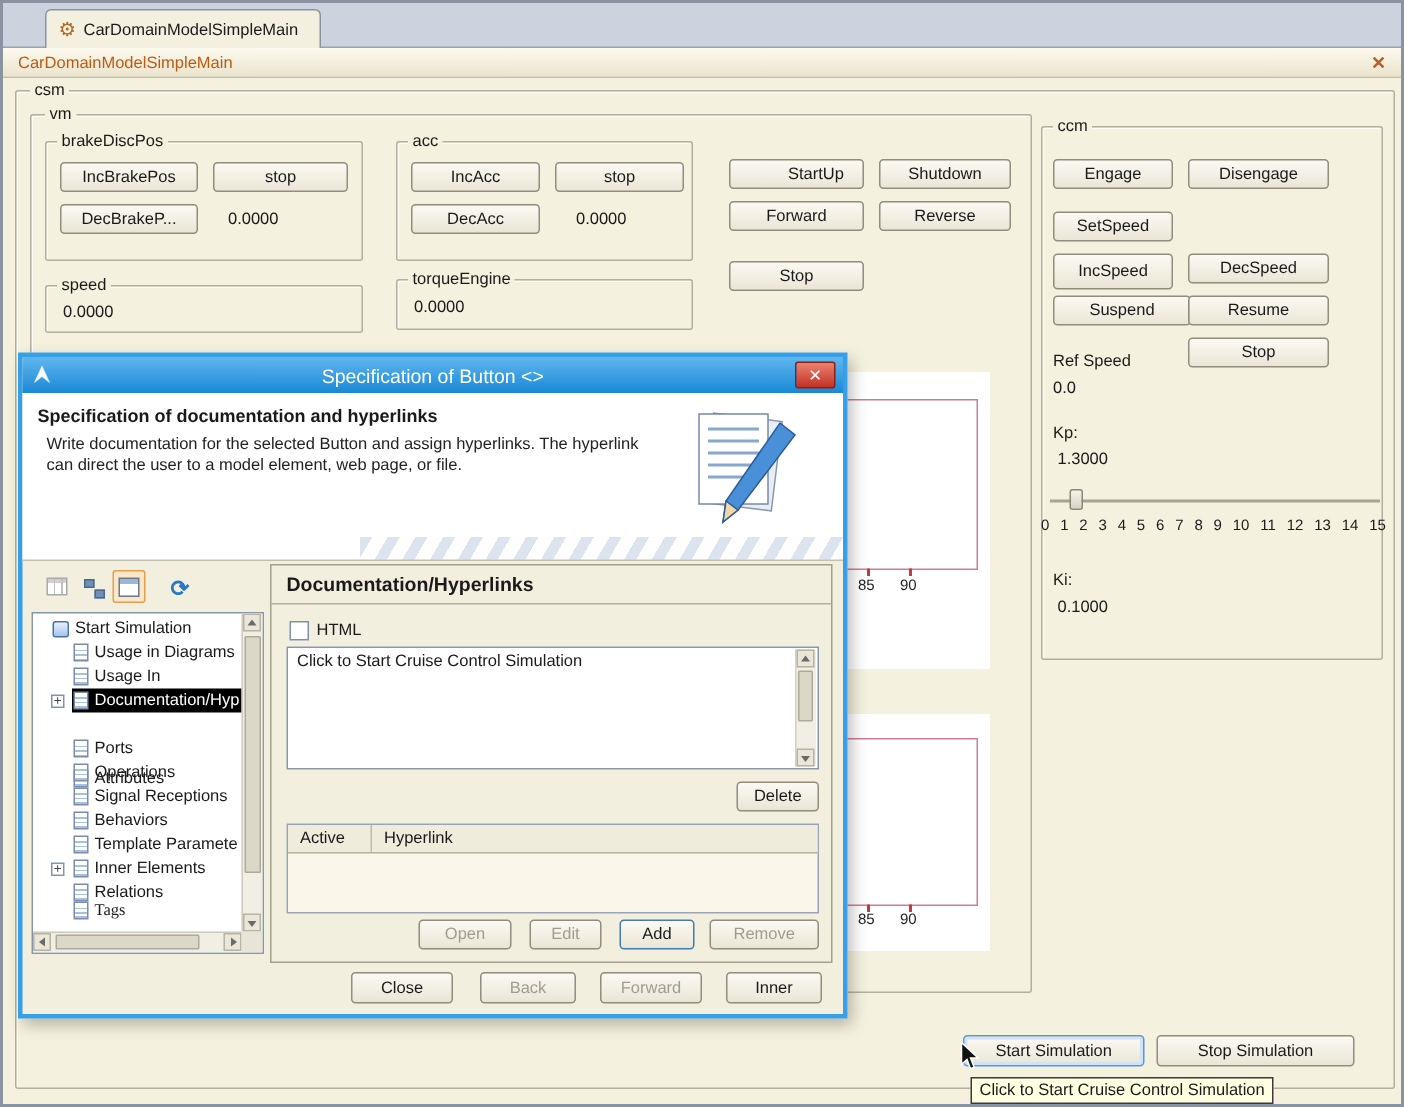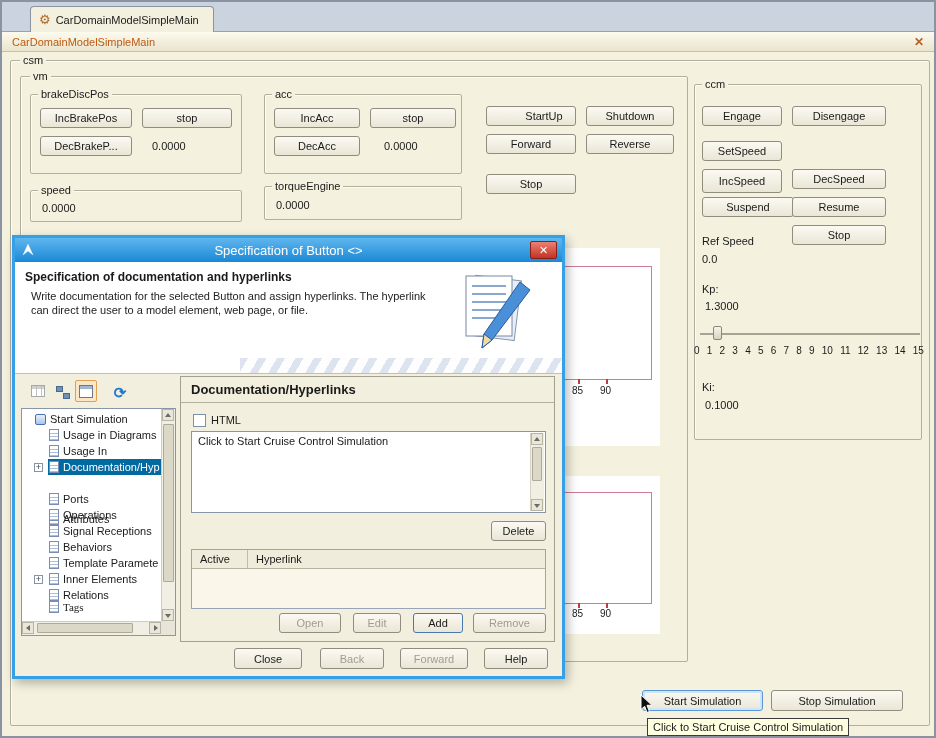--- a/index.html
+++ b/index.html
@@ -44,21 +44,21 @@
 .ic-tree::before{content:"";position:absolute;left:0;top:1px;width:5px;height:4px;background:#7090b8;border:1px solid #49688f;}
 .ic-tree::after{content:"";position:absolute;left:7px;top:8px;width:5px;height:4px;background:#7090b8;border:1px solid #49688f;}
 .ic-comp{width:14px;height:13px;border:1px solid #6a7a8a;background:linear-gradient(#9cb8d4 0 3px,#fff 3px);}
 .ic-refresh{color:#2878c8;font-size:15px;font-weight:bold;line-height:15px;}
 
 .treepanel{position:absolute;left:6px;top:170px;width:155px;height:228px;background:#fff;border:1px solid #8896a8;overflow:hidden;}
 .trow{position:absolute;left:0;width:138px;height:16px;display:flex;align-items:center;padding-left:12px;}
 .tspace{flex:0 0 14px;width:14px;}
 .texp{flex:0 0 9px;width:9px;height:9px;margin-right:5px;border:1px solid #8494ac;background:#fff;font-size:9px;line-height:7px;text-align:center;color:#444;}
 .titem{display:flex;align-items:center;height:16px;padding:0 3px 0 1px;}
-.titem.selected{background:#0369a1;color:#fff;}
+.titem.selected{background:#000000;color:#fff;}
 .ticon{flex:0 0 10px;width:10px;height:12px;margin-right:4px;border:1px solid #7a8cb0;background:linear-gradient(to bottom,#fff 0 3px,#a8c0dc 3px 4px,#fff 4px 6px,#a8c0dc 6px 7px,#fff 7px 9px,#a8c0dc 9px 10px,#fff 10px);}
 .ticon.root{flex:0 0 11px;width:11px;height:11px;border:1px solid #4870b0;background:linear-gradient(#e8f0fc,#a8c4ec);border-radius:2px;}
 .tlabel{white-space:nowrap;font-size:11px;}
 .tvscroll{position:absolute;right:0;top:0;width:14px;height:212px;background:#f1eee3;border-left:1px solid #d0ccbc;}
 .thscroll{position:absolute;left:0;bottom:0;height:14px;width:139px;background:#f1eee3;border-top:1px solid #d0ccbc;}
 .tcorner{position:absolute;right:0;bottom:0;width:14px;height:14px;background:#e8e5d8;}
 .arr{position:absolute;width:12px;height:12px;background:#eae6d8;border:1px solid #b8b4a4;}
 .arr.up::after{content:"";position:absolute;left:2px;top:3px;border-left:3px solid transparent;border-right:3px solid transparent;border-bottom:4px solid #6a6a6a;}
 .arr.down::after{content:"";position:absolute;left:2px;top:4px;border-left:3px solid transparent;border-right:3px solid transparent;border-top:4px solid #6a6a6a;}
 .arr.left::after{content:"";position:absolute;left:3px;top:2px;border-top:3px solid transparent;border-bottom:3px solid transparent;border-right:4px solid #6a6a6a;}
@@ -359,21 +359,21 @@
       </div>
       <div class="btn disabled" style="left:98px;top:236px;width:62px;height:20px;">Open</div>
       <div class="btn disabled" style="left:172px;top:236px;width:48px;height:20px;">Edit</div>
       <div class="btn" style="left:232px;top:236px;width:50px;height:20px;border-color:#4878b0;">Add</div>
       <div class="btn disabled" style="left:292px;top:236px;width:73px;height:20px;">Remove</div>
     </div>
 
     <div class="btn" style="left:219px;top:410px;width:68px;height:21px;">Close</div>
     <div class="btn disabled" style="left:305px;top:410px;width:64px;height:21px;">Back</div>
     <div class="btn disabled" style="left:385px;top:410px;width:68px;height:21px;">Forward</div>
-    <div class="btn" style="left:469px;top:410px;width:64px;height:21px;">Help</div>
+    <div class="btn" style="left:469px;top:410px;width:64px;height:21px;">Inner</div>
   </div>
 
   <div class="tooltip">
       <span>Click to Start Cruise Control Simulation</span>
     </div>
 
   <svg class="cursor" width="14" height="20" viewBox="0 0 14 20">
     <path d="M1,1 L1,15.5 L4.7,12.3 L7,18.5 L9.4,17.5 L7,11.3 L12,11.3 Z" fill="#111111" stroke="#ffffff" stroke-width="1"></path>
   </svg>
 

